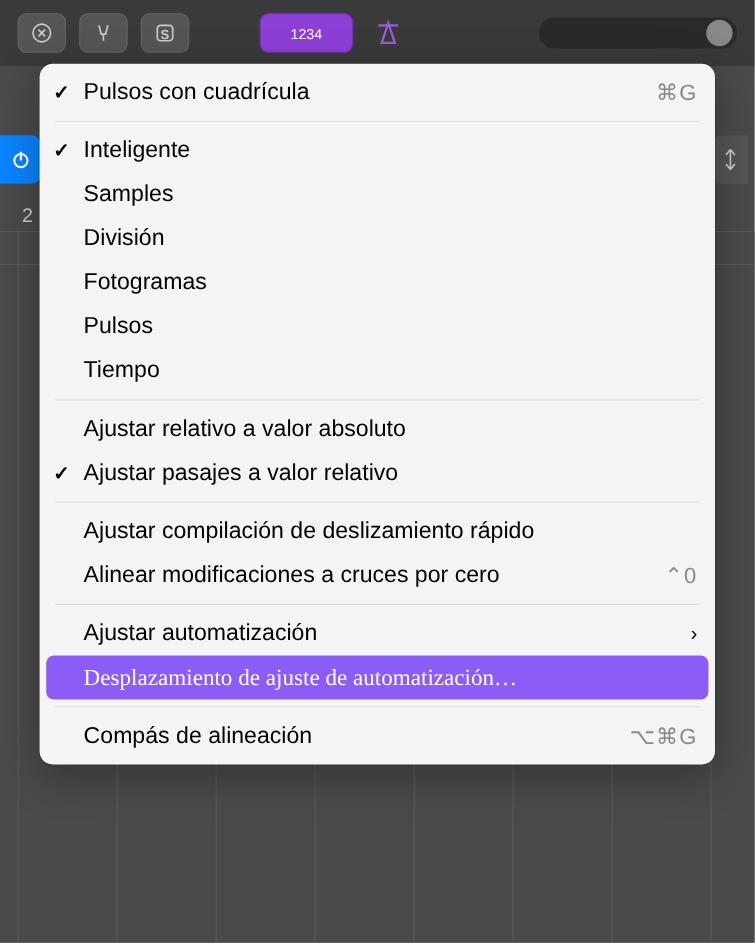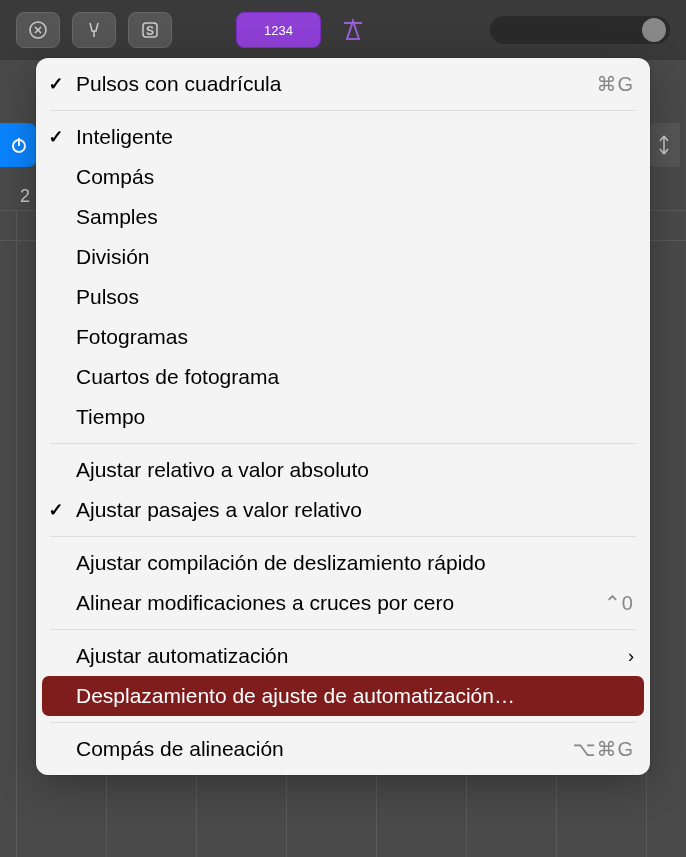--- a/index.html
+++ b/index.html
@@ -142,24 +142,25 @@
     .menu-item {
       display: flex;
       align-items: center;
       height: 40px;
       padding: 0 16px 0 0;
       font-size: 21px;
       color: #000;
       position: relative;
     }
     .menu-item.highlighted {
-      background: #7f1d1d;
+      background: #8b5cf6;
       color: #fff;
       border-radius: 7px;
       margin: 0 6px;
+      font-family: Liberation Serif, serif;
     }
     .check-col {
       width: 40px;
       display: flex;
       justify-content: center;
       font-size: 18px;
       font-weight: 600;
     }
     .menu-item.highlighted .check-col {
       width: 34px;
@@ -255,41 +256,33 @@
     <span class="shortcut">⌘G</span>
   </div>
   <div class="divider"></div>
 
   <div class="menu-item">
     <span class="check-col">✓</span>
     <span class="menu-label">Inteligente</span>
   </div>
   <div class="menu-item">
     <span class="check-col"></span>
-    <span class="menu-label">Compás</span>
-  </div>
-  <div class="menu-item">
-    <span class="check-col"></span>
     <span class="menu-label">Samples</span>
   </div>
   <div class="menu-item">
     <span class="check-col"></span>
     <span class="menu-label">División</span>
   </div>
   <div class="menu-item">
     <span class="check-col"></span>
+    <span class="menu-label">Fotogramas</span>
+  </div>
+  <div class="menu-item">
+    <span class="check-col"></span>
     <span class="menu-label">Pulsos</span>
-  </div>
-  <div class="menu-item">
-    <span class="check-col"></span>
-    <span class="menu-label">Fotogramas</span>
-  </div>
-  <div class="menu-item">
-    <span class="check-col"></span>
-    <span class="menu-label">Cuartos de fotograma</span>
   </div>
   <div class="menu-item">
     <span class="check-col"></span>
     <span class="menu-label">Tiempo</span>
   </div>
 
   <div class="divider"></div>
 
   <div class="menu-item">
     <span class="check-col"></span>

